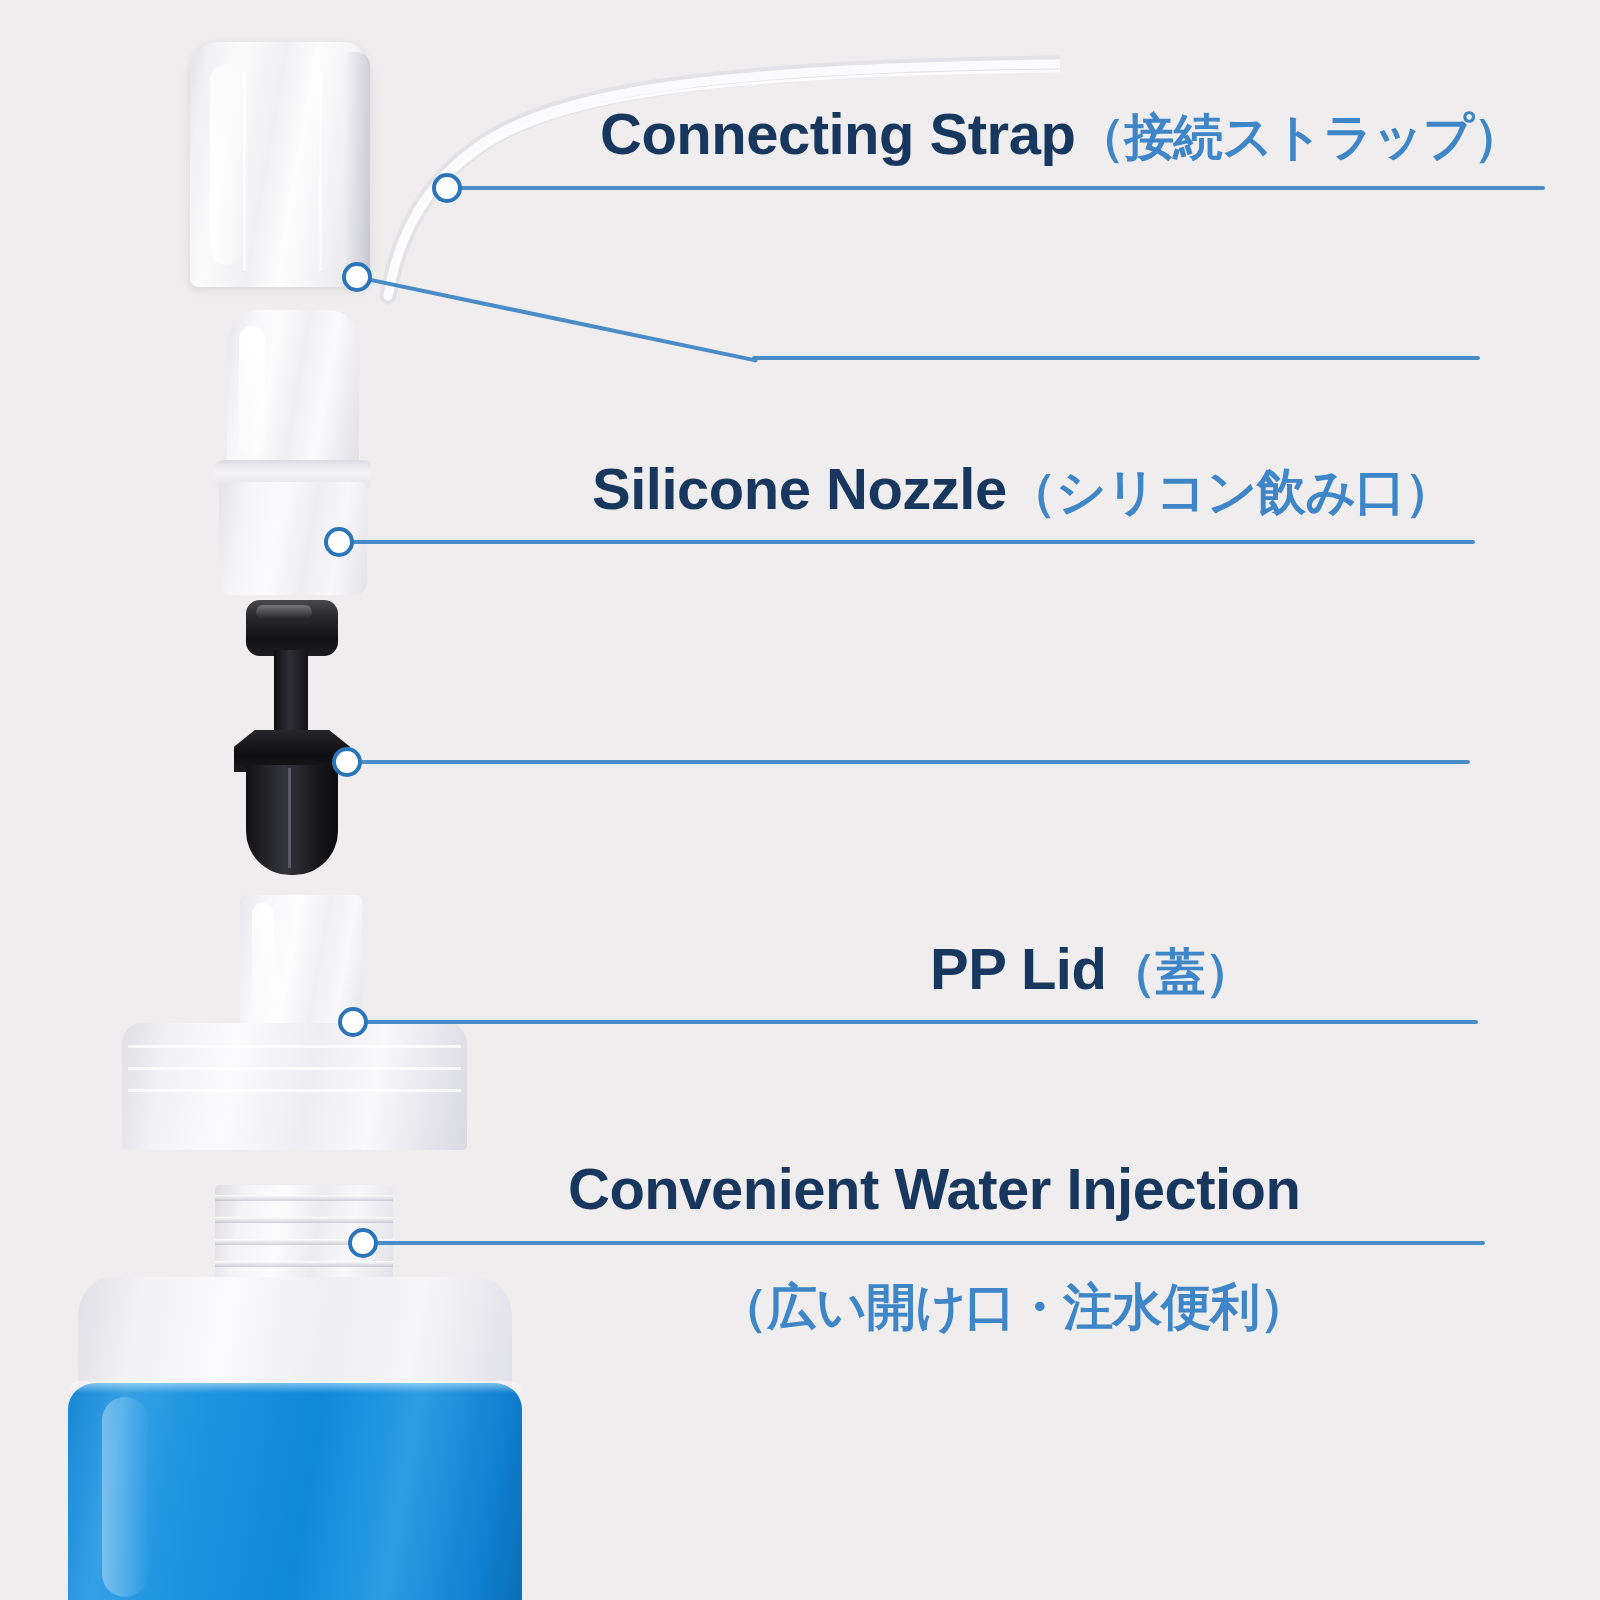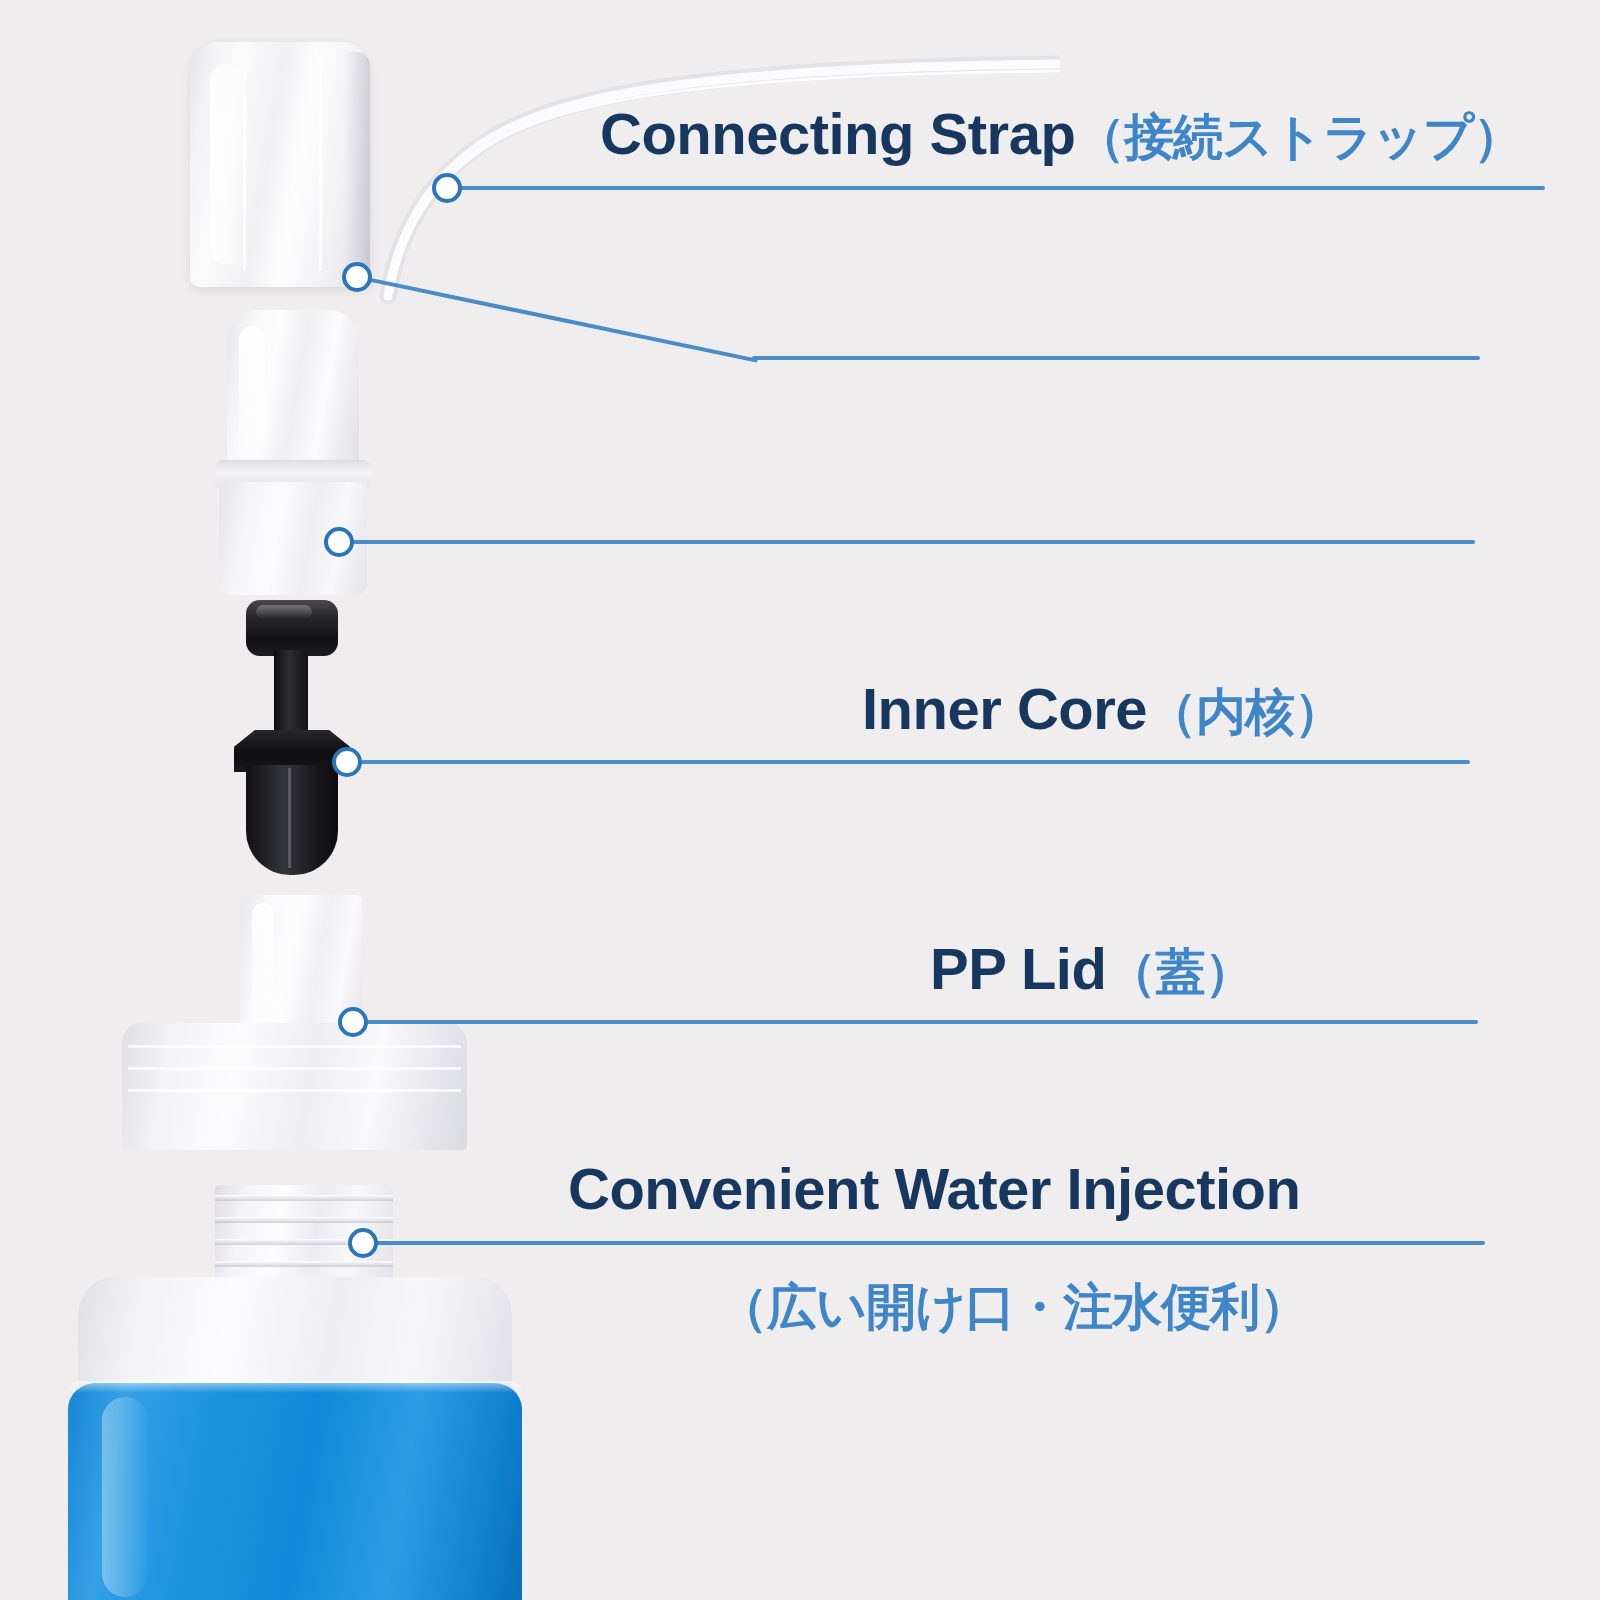--- a/index.html
+++ b/index.html
@@ -293,24 +293,24 @@
   <div class="dot" style="left:338px; top:1007px;"></div>
 
   <div class="leader" style="left:372px; top:1241px; width:1113px;"></div>
   <div class="dot" style="left:348px; top:1228px;"></div>
 
   <div class="label" style="left:600px; top:105px;">
     <span class="en">Connecting Strap</span><span class="jp">（接続ストラップ）</span>
   </div>
 
 
-
-  <div class="label" style="left:862px; top:680px;">
-    <span class="en">Inner Core</span><span class="jp">（内核）</span>
-  </div>
+  <div class="label" style="left:592px; top:460px;">
+    <span class="en">Silicone Nozzle</span><span class="jp">（シリコン飲み口）</span>
+  </div>
+
 
   <div class="label" style="left:930px; top:940px;text-align:center;">
     <span class="en">PP Lid</span><span class="jp">（蓋）</span>
   </div>
 
   <div class="label" style="left:568px; top:1160px;">
     <span class="en">Convenient Water Injection</span>
   </div>
   <div class="label" style="left:718px; top:1282px;">
     <span class="jp-line">（広い開け口・注水便利）</span>

